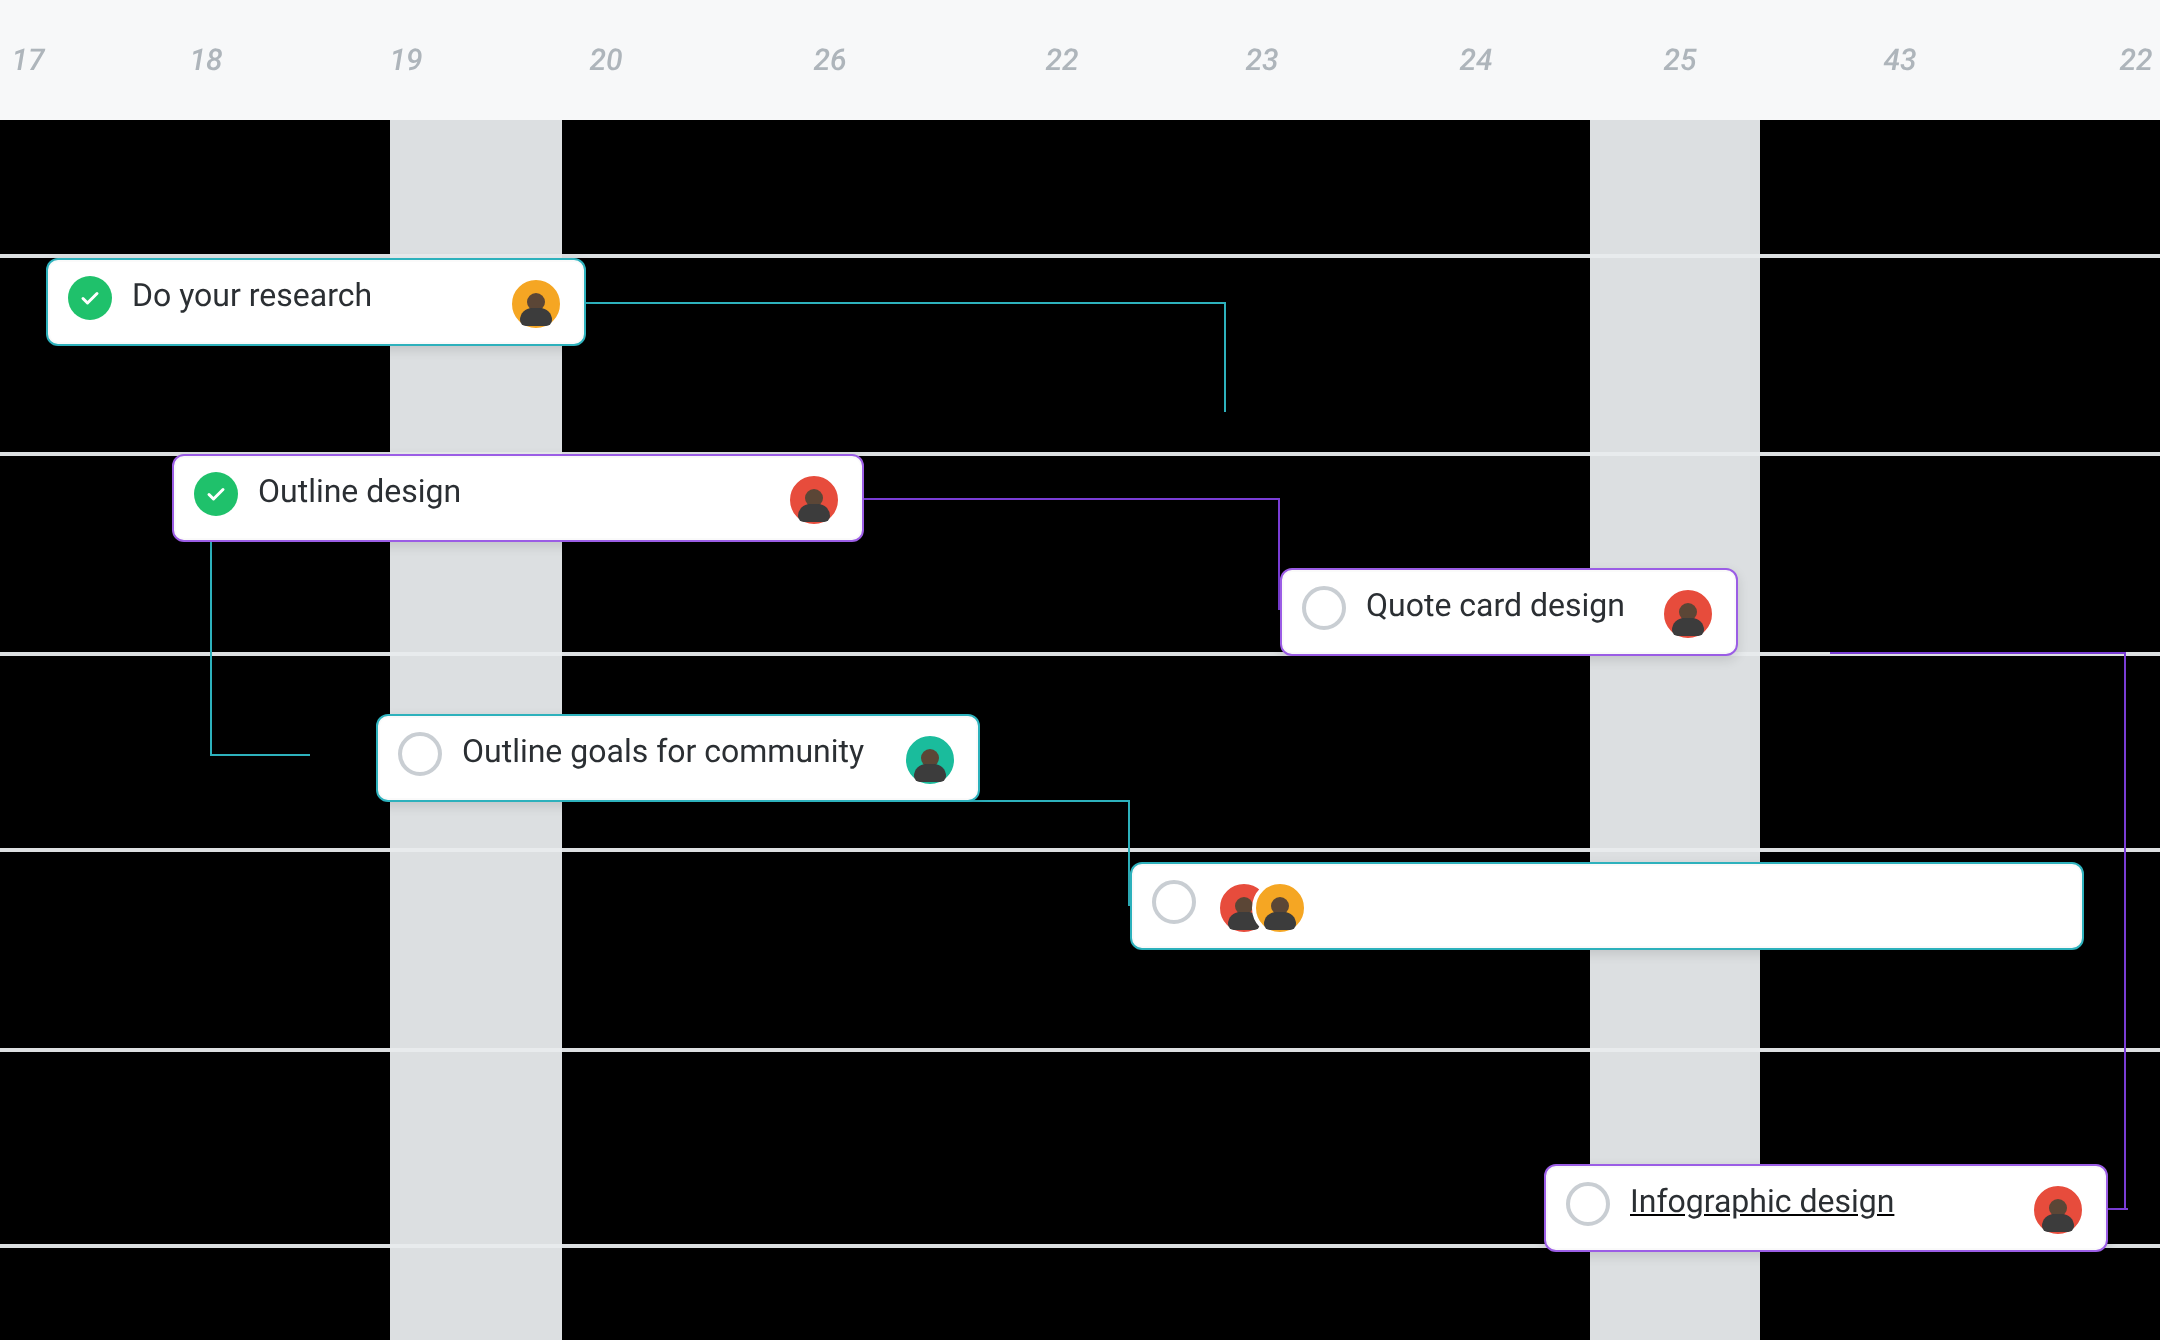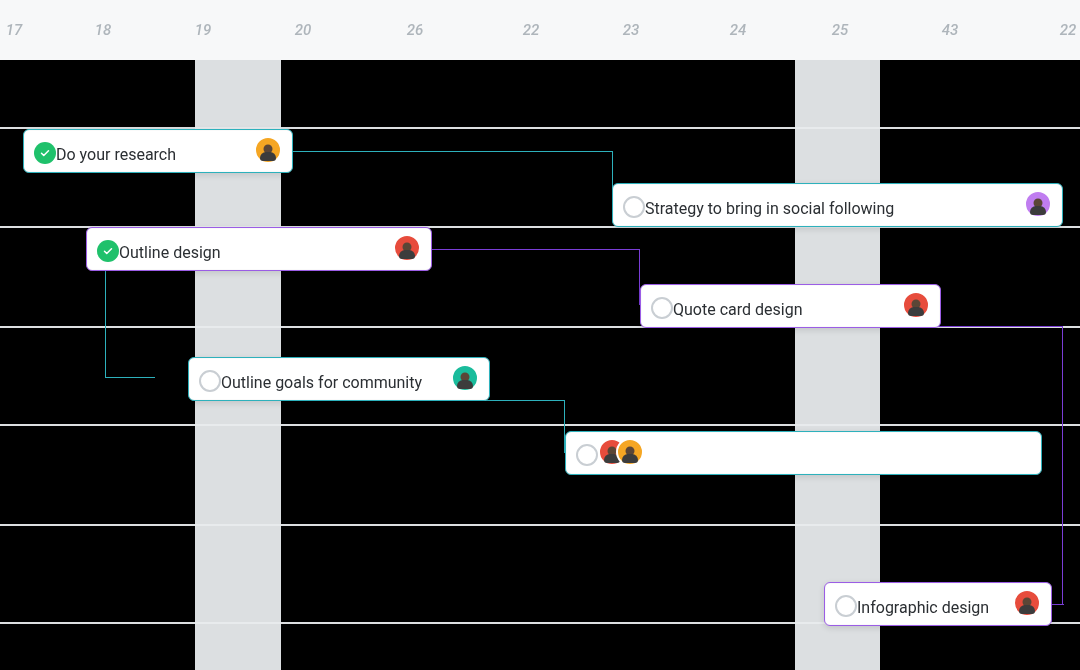--- a/index.html
+++ b/index.html
@@ -63,24 +63,25 @@
   }
   .conn.teal { border-color: #2db1bc; }
   .conn.purple { border-color: #7a3dd6; }
   
   .task {
     position: absolute;
     background: #fff;
     border-radius: 6px;
     box-shadow: 0 2px 6px rgba(0,0,0,0.12), 0 0 0 1px rgba(0,0,0,0.02) inset;
     display: flex;
-    align-items: flex-end;
+    align-items: flex-start;
     padding: 8px 10px 8px 10px;
     height: 44px;
     border: 1px solid transparent;
+    gap: 10px;
   }
   .task.b-teal { border-color: #2db1bc; }
   .task.b-purple { border-color: #9b5de5; }
   .task .status {
     width: 22px; height: 22px;
     border-radius: 50%;
     flex: 0 0 22px;
     display: flex; align-items: center; justify-content: center;
   }
   .task .status.open {
@@ -199,32 +200,22 @@
       </span>
       <span class="title">Outline design</span>
       <span class="avatars">
         <span class="avatar red">
             <span class="face"></span>
             <span class="body"></span>
           </span>
       </span>
     </div>
 
-    <div class="task b-teal" style="left:612px; top:123px; width:451px;">
-      <span class="status open"></span>
-      <span class="title">Strategy to bring in social following</span>
-      <span class="avatars">
-        <span class="avatar violet">
-            <span class="face"></span>
-            <span class="body"></span>
-          </span>
-      </span>
-    </div>
-
-    <div class="task b-purple" style="left:640px; top:224px; width:301px;">
+
+    <div class="task b-purple" style="left:640px; top:224px; width:229px;">
       <span class="status open"></span>
       <span class="title">Quote card design</span>
       <span class="avatars">
         <span class="avatar red">
             <span class="face"></span>
             <span class="body"></span>
           </span>
       </span>
     </div>
 
@@ -246,21 +237,21 @@
             <span class="face"></span>
             <span class="body"></span>
           </span>
         <span class="avatar orange">
             <span class="face"></span>
             <span class="body"></span>
           </span>
       </span>
     </div>
 
-    <div class="task b-purple" style="left:824px; top:522px; width:228px;">
+    <div class="task b-purple" style="left:772px; top:522px; width:282px;text-decoration:underline;">
       <span class="status open"></span>
       <span class="title">Infographic design</span>
       <span class="avatars">
         <span class="avatar red">
             <span class="face"></span>
             <span class="body"></span>
           </span>
       </span>
     </div>
 

